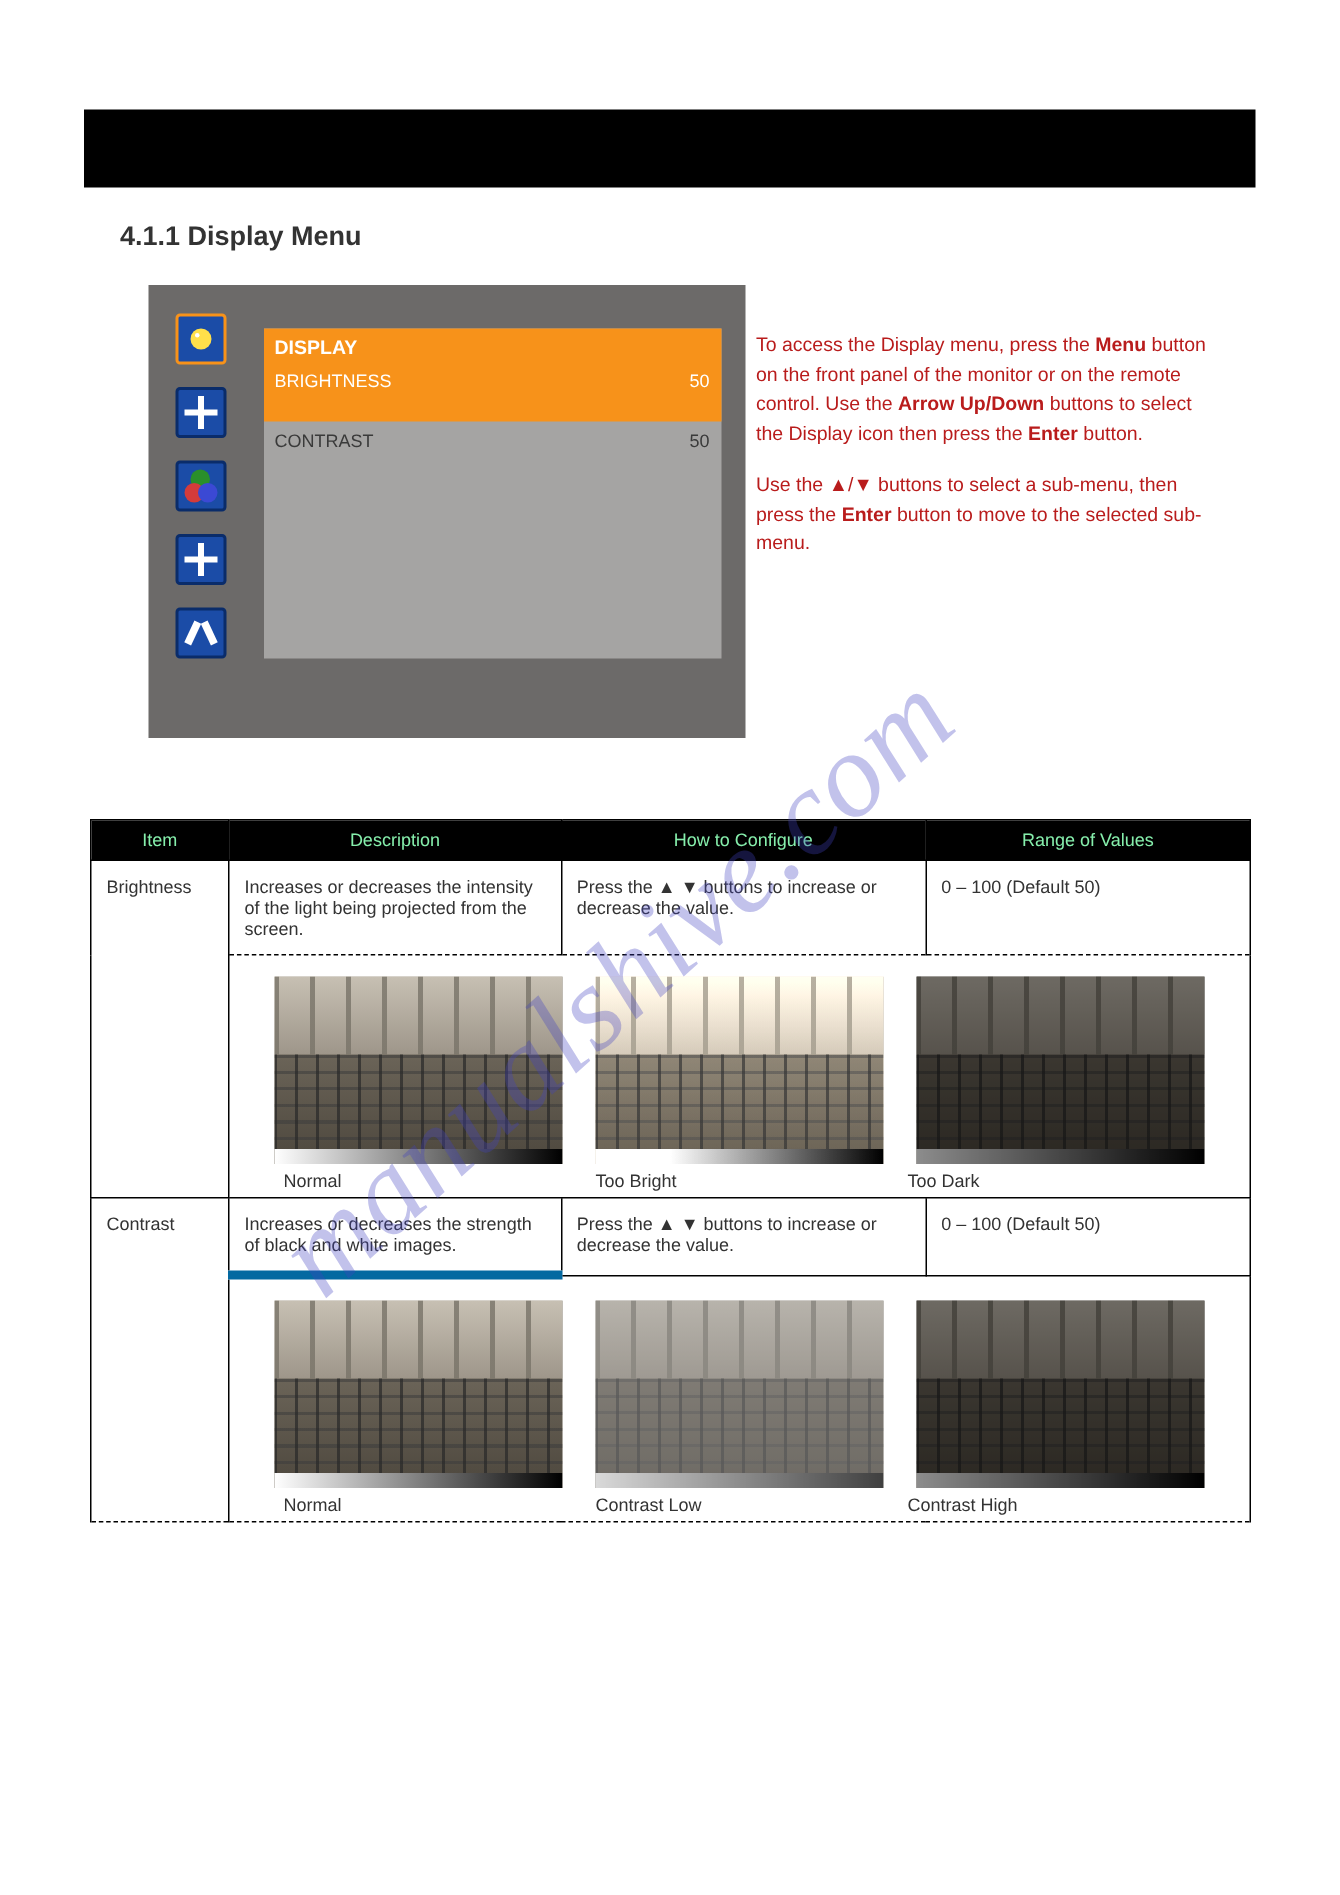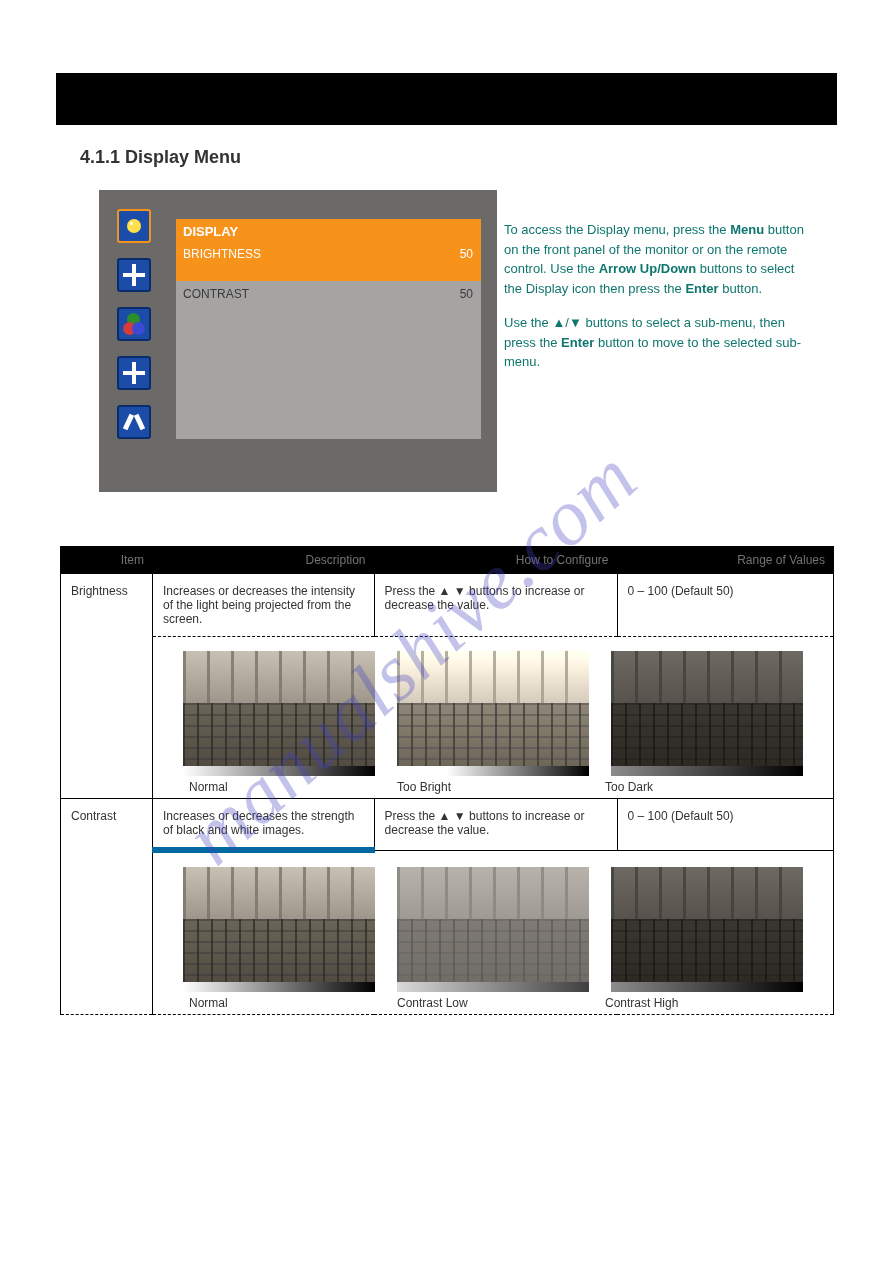--- a/index.html
+++ b/index.html
@@ -110,38 +110,38 @@
     content:""; position:absolute; right:3px; top:3px; width:5px; height:16px; background:#fff; transform:rotate(-25deg);
   }
 
   
   .intro {
     position: absolute;
     left: 504px; top: 220px;
     width: 310px;
     font-size: 13px;
     line-height: 1.5;
-    color: #0f766e;
+    color: #b91c1c;
   }
   .intro p { margin-bottom: 15px; }
   .tri { font-family: "Segoe UI Symbol", Arial; }
   .intro b { font-weight: bold; }
 
   
   .tbl {
     position: absolute;
     left: 60px; top: 546px;
     width: 774px;
     border-collapse: collapse;
     font-size: 12px;
     color: #333;
   }
   .tbl th {
-    background: #000; color: #737373;
-    text-align: right;
+    background: #000; color: #86efac;
+    text-align: center;
     padding: 6px 8px;
     font-weight: normal;
     font-size: 12px;
     border: 1px solid #000;
   }
   .tbl td {
     border-left: 1px solid #000;
     border-right: 1px solid #000;
     border-bottom: 1px dashed #000;
     padding: 10px 10px;

